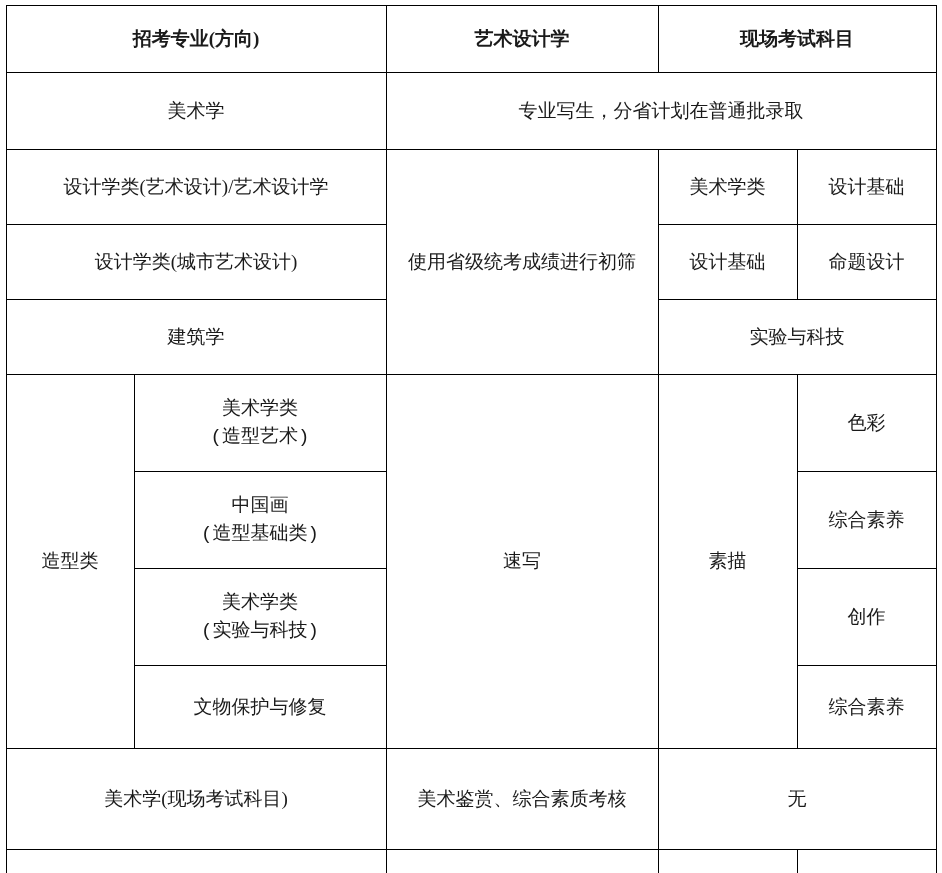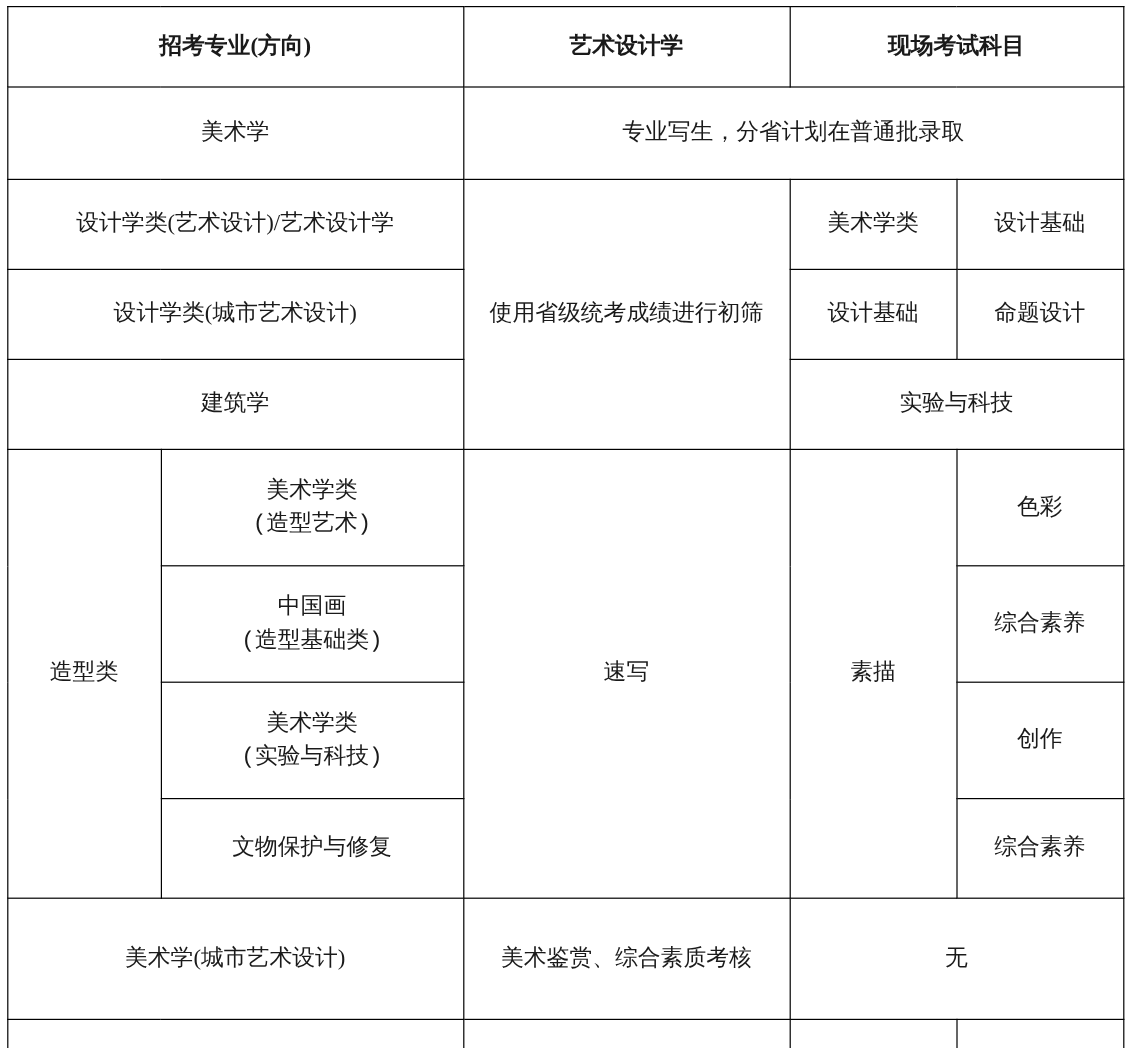--- a/index.html
+++ b/index.html
@@ -131,21 +131,21 @@
         </td>
         <td class="h-84">创作</td>
       </tr>
 
       <tr>
         <td class="h-70">文物保护与修复</td>
         <td class="h-70">综合素养</td>
       </tr>
 
       <tr>
-        <td class="h-88" colspan="2">美术学(城市艺术设计)</td>
+        <td class="h-88" colspan="2">美术学(现场考试科目)</td>
         <td class="h-88">美术鉴赏、综合素质考核</td>
         <td class="h-88" colspan="2">无</td>
       </tr>
 
       <tr>
         <td class="h-70" colspan="2">中国画(笔墨基础类)</td>
         <td class="h-70" rowspan="2">
           
         </td>
         <td class="h-70">临摹</td>

